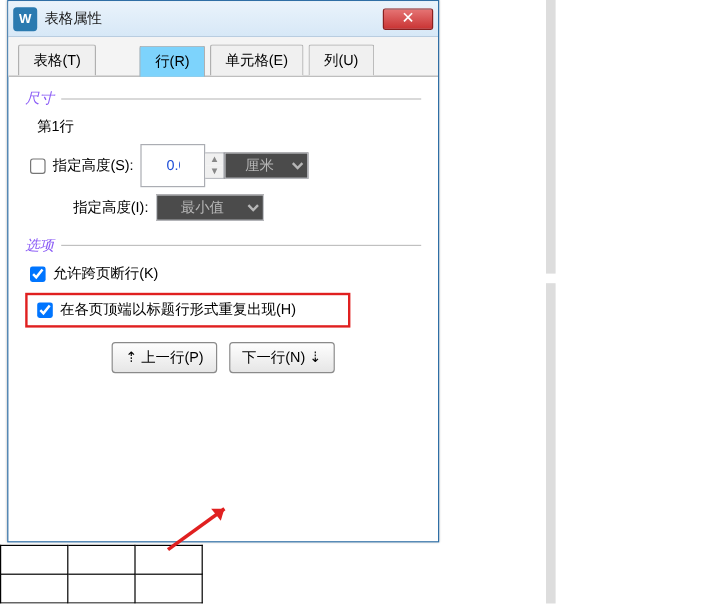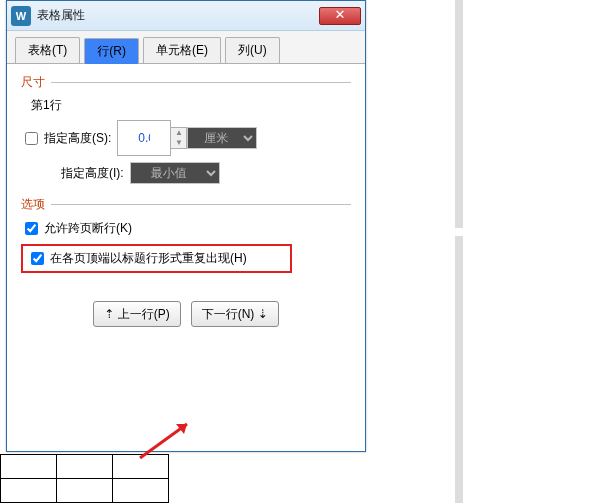--- a/index.html
+++ b/index.html
@@ -16,39 +16,39 @@
   .app-badge { width: 20px; height: 20px; background: #2a7ab0; color: #fff; border-radius: 3px;
                display: flex; align-items: center; justify-content: center; font-size: 11px; font-weight: bold; }
   .title-text { margin-left: 6px; color: #1a1a1a; flex: 1; }
   .close-btn { width: 42px; height: 18px; background: linear-gradient(#e57373,#c93434);
                border: 1px solid #8a1f1f; border-radius: 2px; color: #fff; text-align: center;
                line-height: 14px; font-size: 13px; cursor: pointer; }
 
   .tabs { display: flex; padding: 6px 8px 0 8px; border-bottom: 1px solid #b0b0b0; background: #f4f4f4; }
   .tab { padding: 4px 12px; border: 1px solid #b0b0b0; border-bottom: none; margin-right: 4px;
          background: #f0f0f0; cursor: pointer; border-radius: 2px 2px 0 0; }
-  .tab.active { background: #3b82f6; position: relative; top: 1px; }
+  .tab.active { background: #7dd3fc; position: relative; top: 1px; margin-left: 32px; }
 
   .body { padding: 10px 14px; }
   .legend-line { display: flex; align-items: center; margin-bottom: 6px; }
-  .legend-line span.lbl { color: #c2410c; }
+  .legend-line span.lbl { color: #8b5cf6; font-style: italic; }
   .legend-line span.line { flex: 1; height: 1px; background: #c0c0c0; margin-left: 6px; }
 
   .indent1 { margin-left: 10px; }
   .row { display: flex; align-items: center; margin: 6px 0; }
   .row label { margin-right: 6px; }
   input[type="text"].num { width: 54px; height: 36px; border: 1px solid #abadb3; padding: 0 20px; color: #1d4ed8; background: #fff; }
   .spin { width: 16px; height: 22px; display: flex; flex-direction: column; border: 1px solid #abadb3; border-left: none; }
   .spin div { flex: 1; text-align: center; line-height: 9px; font-size: 8px; background: #f0f0f0; color: #888; cursor: pointer; }
   select.dis { width: 70px; height: 22px; border: 1px solid #abadb3; color: #999; background: #000000; text-align: center; }
   .chk { width: 13px; height: 13px; margin-right: 6px; }
 
   .hilite { border: 2px solid #e02020; padding: 3px 4px; display: inline-flex; align-items: center; }
 
-  .navbtns { display: flex; justify-content: center; gap: 10px; margin-top: 28px; }
+  .navbtns { display: flex; justify-content: center; gap: 10px; margin-top: 12px; }
   .btn { min-width: 86px; height: 26px; border: 1px solid #8a8a8a; background: linear-gradient(#fefefe,#e6e6e6);
          border-radius: 3px; cursor: pointer; padding: 0 10px; }
 
   .footer { position: absolute; left: 0; right: 0; bottom: 0; height: 52px; background: #f0f0f0;
             border-top: 1px solid #d0d0d0; display: flex; align-items: center; justify-content: flex-end;
             padding: 0 14px; gap: 14px; }
   .ok-wrap { border: 2px solid #e02020; padding: 6px 10px; }
   .btn.ok { border: 1px solid #2a7ab0; background: linear-gradient(#f3f9ff,#d6e9fb); box-shadow: 0 0 3px #6fb2e6; }
 
   .arrow { position: absolute; left: 132px; top: 416px; pointer-events: none; }

